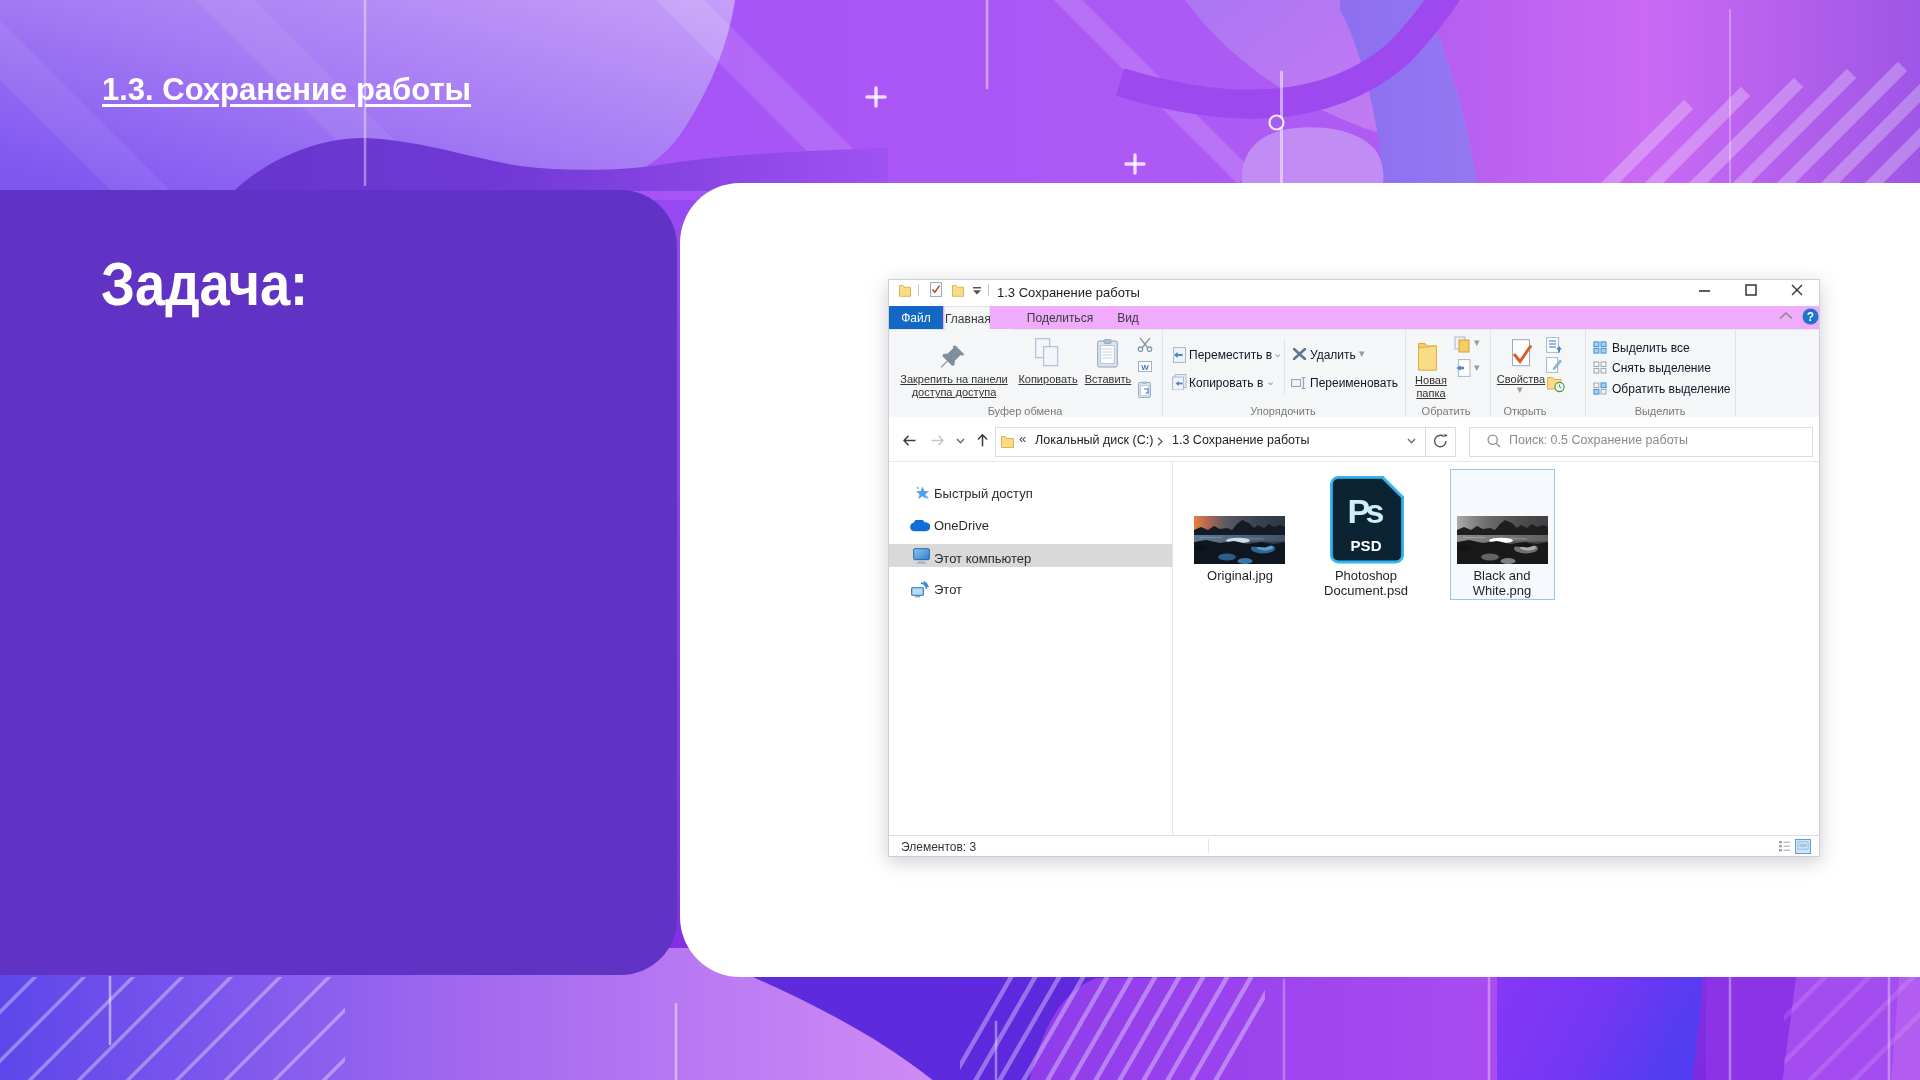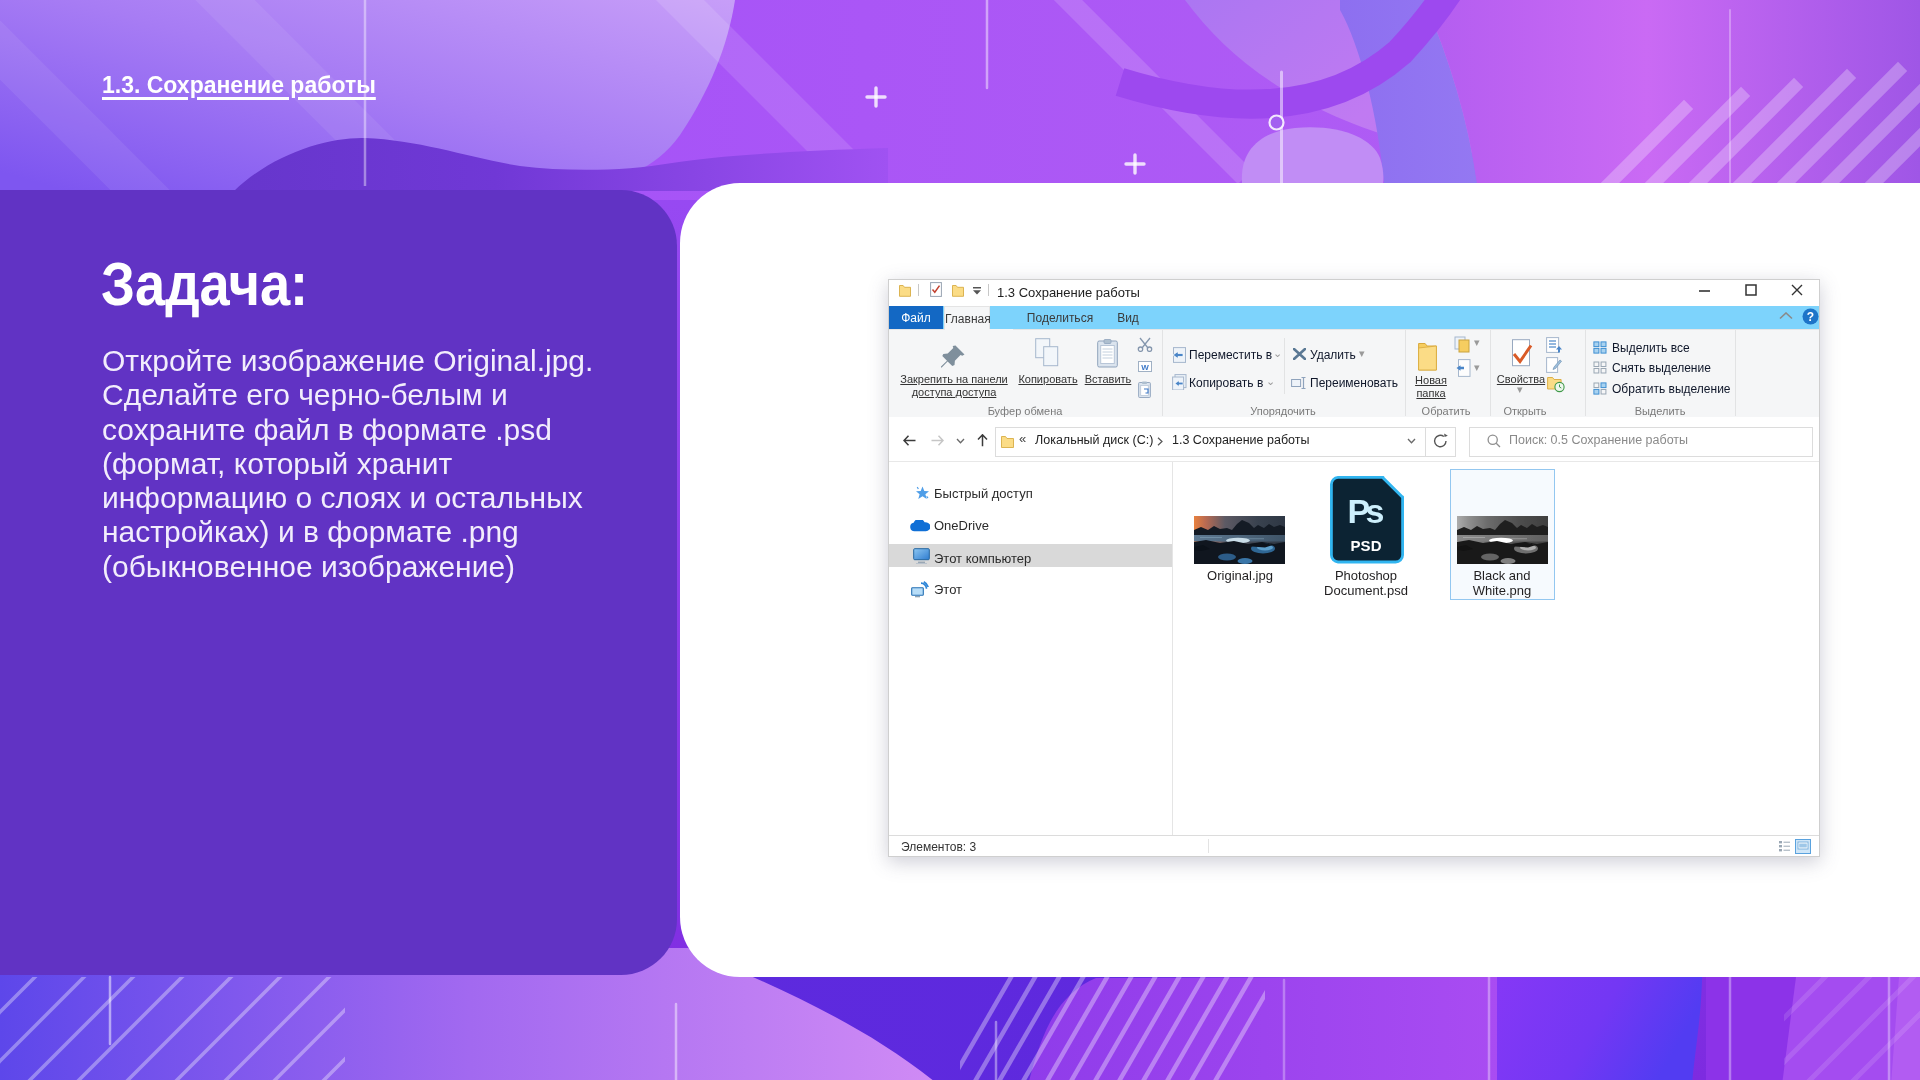--- a/index.html
+++ b/index.html
@@ -1,28 +1,28 @@
 <!DOCTYPE html>
 <html><head>
 <meta charset="utf-8">
 <style>
   * { margin:0; padding:0; box-sizing:border-box; }
   html,body { width:1920px; height:1080px; overflow:hidden; font-family:"Liberation Sans", sans-serif; }
   #stage { position:relative; width:1920px; height:1080px; overflow:hidden; }
   #bg { position:absolute; left:0; top:0; }
   .panel { position:absolute; left:0; top:190px; width:677px; height:785px; background:#6133c4; border-radius:0 56px 56px 0; }
   .card { position:absolute; left:680px; top:183px; width:1240px; height:794px; background:#ffffff; border-radius:60px 0 0 60px; }
-  .slidetitle { position:absolute; left:102px; top:72px; color:#fff; font-size:23px; font-weight:bold; text-decoration:underline; text-underline-offset:4px; text-decoration-thickness:3px; }
+  .slidetitle { position:absolute; left:102px; top:72px; color:#fff; font-size:31px; font-weight:bold; text-decoration:underline; text-underline-offset:4px; text-decoration-thickness:3px; }
   .h2 { position:absolute; left:101px; top:248px; color:#fff; font-size:62px; font-weight:bold; transform:scaleX(0.875); transform-origin:left top; }
   .para { position:absolute; left:102px; top:344px; color:#f2edfc; font-size:30px; line-height:34.3px; }
   
   #win { position:absolute; left:888px; top:279px; width:932px; height:578px; background:#fff; border:1px solid #cfcfcf; box-shadow:0 5px 18px rgba(80,80,110,0.28); font-size:12px; color:#333; }
   #win .abs, #win svg.abs { position:absolute; }
   .ttl { position:absolute; left:108px; top:5px; font-size:13px; color:#222; }
-  .tabstrip { position:absolute; left:0; top:26px; width:100%; height:24px; background:#7dd3fc; }
+  .tabstrip { position:absolute; left:0; top:26px; width:100%; height:24px; background:#f0abfc; }
   .tab { position:absolute; top:0; height:24px; line-height:24px; text-align:center; font-size:12px; color:#3b3b3b; }
   .tab.file { background:#1368c4; color:#fff; }
   .tab.active { background:#f5f6f7; border:1px solid #e4e4e4; border-bottom:none; }
   .ribbon { position:absolute; left:0; top:50px; width:100%; height:87px; background:#f5f6f7; border-bottom:1px solid #d8d9da; border-top:1px solid #e6e6e6; box-sizing:content-box; margin-top:-1px; }
   .rsep { position:absolute; top:0; width:1px; height:86px; background:#e2e3e4; }
   .rlbl { position:absolute; font-size:11px; color:#7a7a7a; white-space:nowrap; transform:translateX(-50%); top:75px; }
   .ilbl { position:absolute; font-size:11px; color:#333; white-space:nowrap; transform:translateX(-50%);text-decoration:underline; }
   .itxt { position:absolute; font-size:12px; color:#0f172a; white-space:nowrap; }
   .addr { position:absolute; left:0; top:137px; width:100%; height:44px; background:#fff; }
   .box { position:absolute; border:1px solid #dcdcdc; background:#fff; }
@@ -194,21 +194,20 @@
   <line x1="996" y1="1022" x2="996" y2="1085" stroke="#ffffff" stroke-opacity="0.4" stroke-width="2.5" stroke-linecap="round"></line>
   <line x1="1284" y1="980" x2="1284" y2="1085" stroke="#ffffff" stroke-opacity="0.3" stroke-width="2.5" stroke-linecap="round"></line>
   <line x1="1489" y1="977" x2="1489" y2="1085" stroke="#ffffff" stroke-opacity="0.35" stroke-width="2.5"></line>
   <line x1="1730" y1="977" x2="1730" y2="1085" stroke="#ffffff" stroke-opacity="0.35" stroke-width="2.5"></line>
   <line x1="1889" y1="977" x2="1889" y2="1085" stroke="#ffffff" stroke-opacity="0.35" stroke-width="2.5"></line>
 </svg>
 <div class="panel"></div>
 <div class="card"></div>
 <div class="slidetitle">1.3. Сохранение работы</div>
 <div class="h2">Задача:</div>
-<div class="para">Откройте изображение Original.jpg.<br>Сделайте его черно-белым и<br>сохраните файл в формате .psd<br>(формат, который хранит<br>информацию о слоях и остальных<br>настройках) и в формате .png<br>(обыкновенное изображение)</div>
 <div id="win">
 
   <svg class="abs" style="left:10px;top:3px" width="12" height="14" viewBox="0 0 12 14">
         <path d="M0.5,2.5 h3.6 l1.4,1.8 H11.5 v9 H0.5 Z" fill="#fbdc86" stroke="#d8ae45" stroke-width="0.9"></path>
       </svg>
   <div class="abs" style="left:29px;top:4px;width:1px;height:12px;background:#c8c8c8"></div>
   <svg class="abs" style="left:41px;top:2px" width="12" height="15" viewBox="0 0 12 15">
         <rect x="0.6" y="0.6" width="10.8" height="13.8" fill="#fff" stroke="#98a4b2" stroke-width="1"></rect>
         <path d="M2.5,7.5 L4.8,10.2 L9.5,3.6" stroke="#c2402f" stroke-width="1.5" fill="none"></path>
       </svg>

